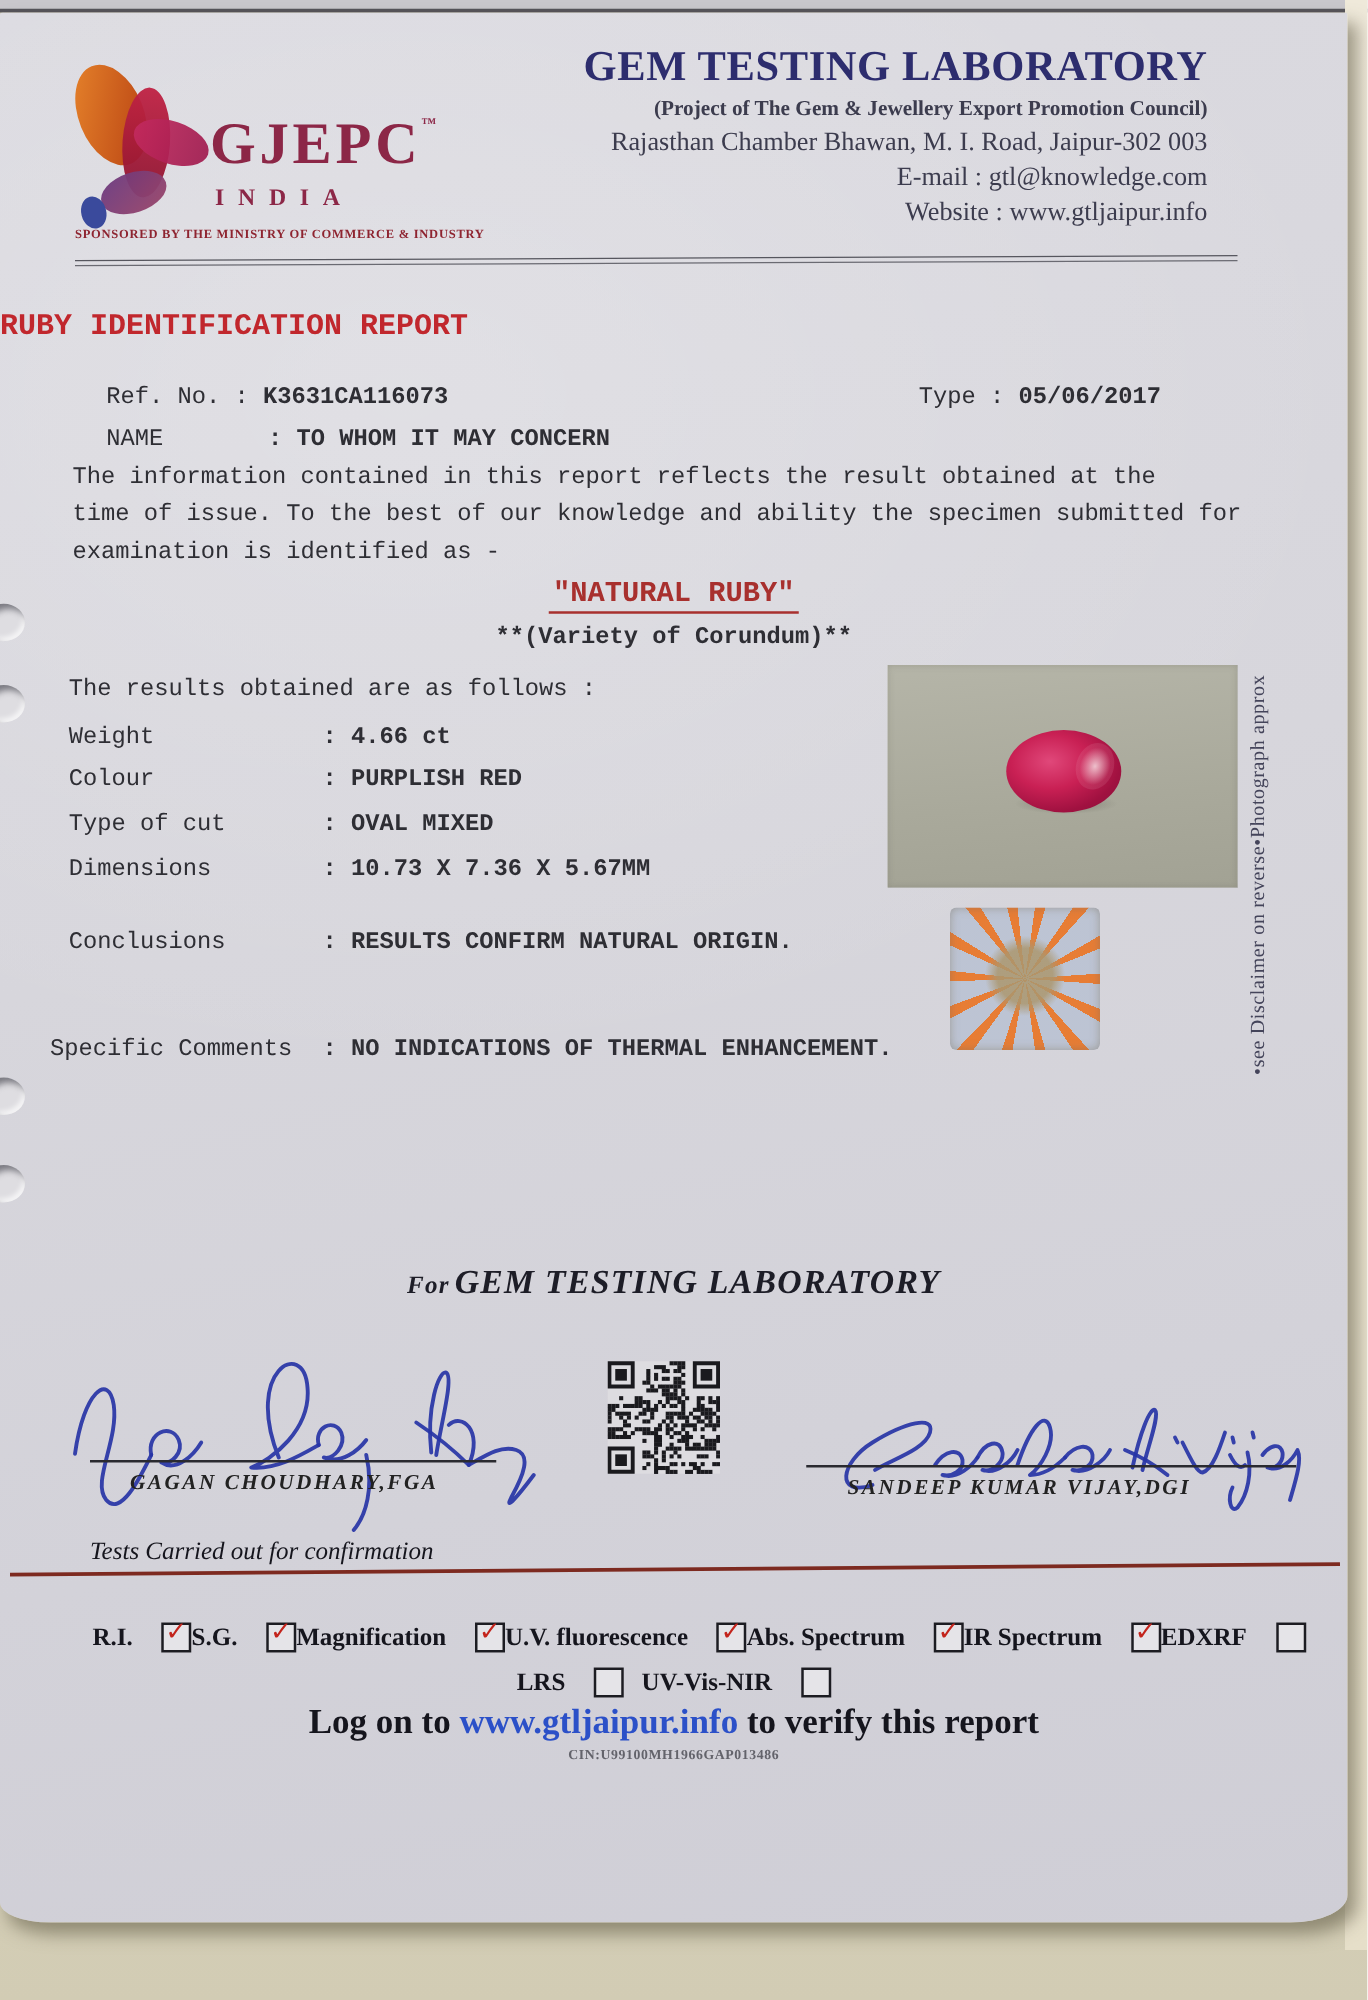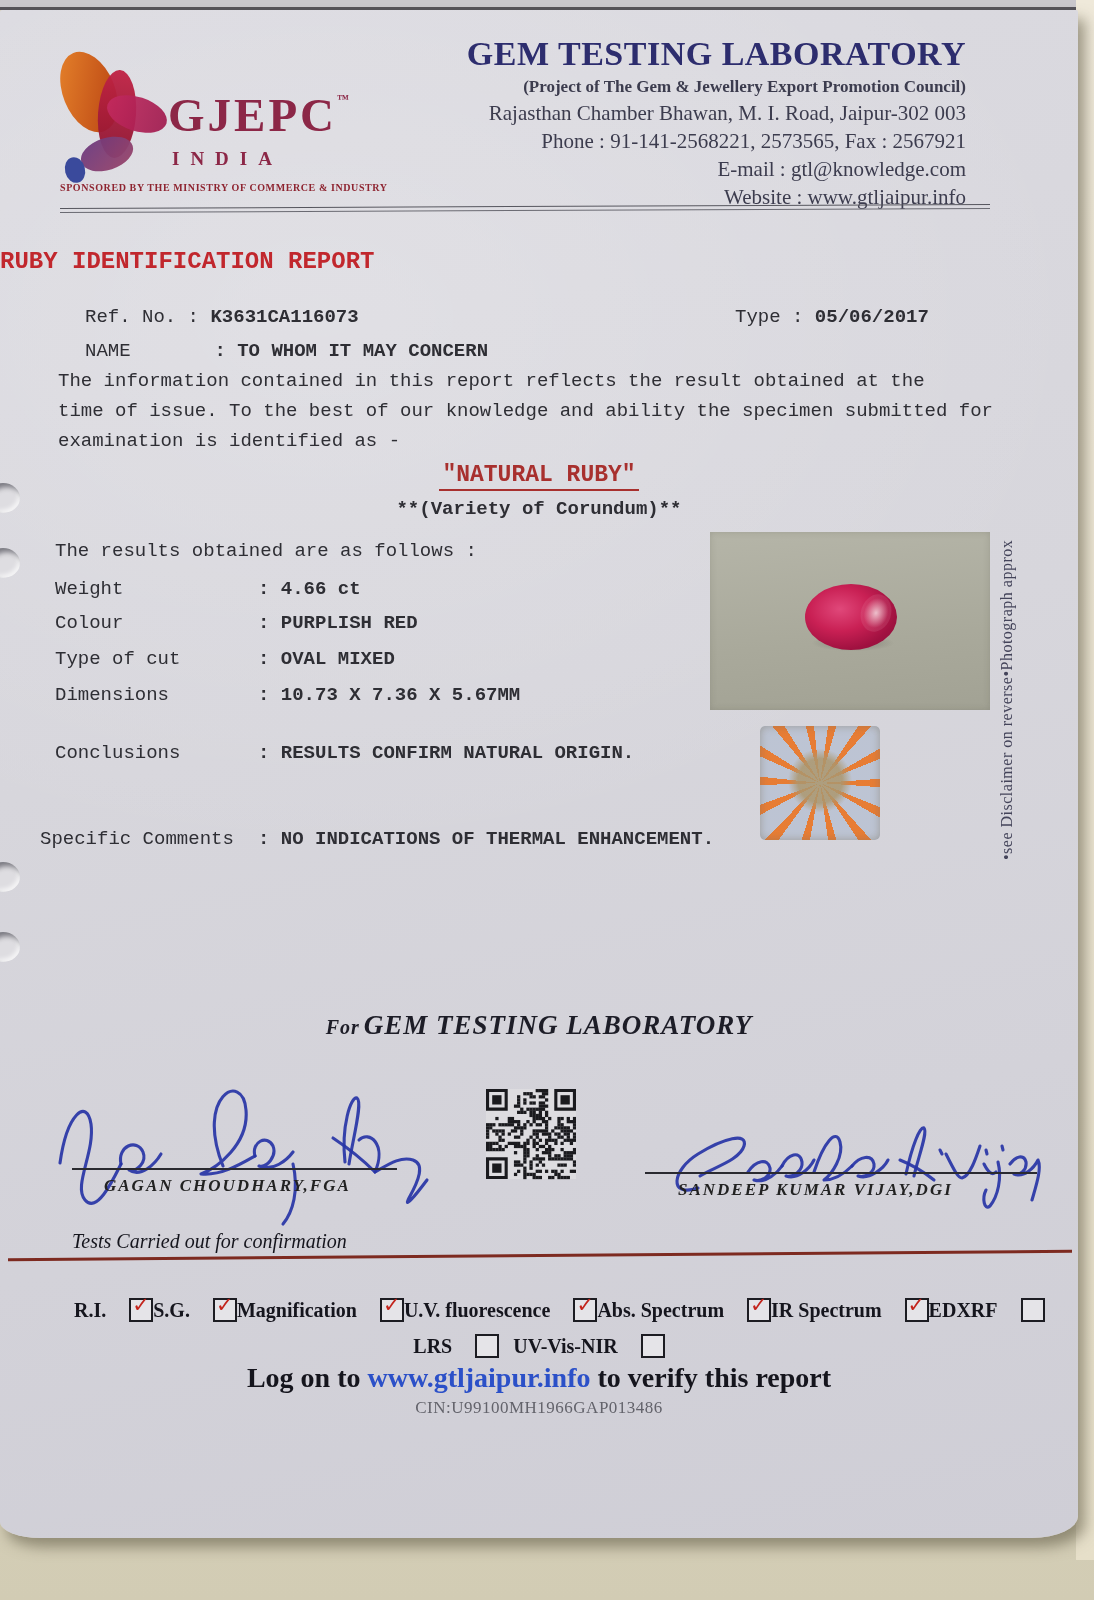--- a/index.html
+++ b/index.html
@@ -67,21 +67,21 @@
   
   #tests-divider{left:8px;top:1244px;width:1064px;height:3px;background:#7d2a20;transform:rotate(-0.45deg);}
   #tests-heading{left:72px;top:1220px;font-size:20px;font-weight:normal;font-style:italic;color:#15151d;}
   #tests-row1{left:74px;top:1288px;width:952px;display:flex;justify-content:space-between;align-items:center;}
   #tests-row2{left:0;top:1324px;width:100%;display:flex;justify-content:center;gap:14px;align-items:center;}
   .test-item{display:flex;align-items:center;gap:23px;font-size:20px;font-weight:bold;color:#15151d;white-space:nowrap;}
   .checkbox{position:relative;width:20px;height:20px;border:2.4px solid #1c1c22;background:#e5e4e8;flex:none;}
   .checkmark{position:absolute;left:1px;top:-7px;font-size:21px;font-weight:bold;color:#c3241c;font-family:"DejaVu Sans",sans-serif;}
   #verify-line{left:0;top:1352px;width:100%;text-align:center;font-size:28px;font-weight:bold;color:#15151d;}
   #verify-link{color:#2b50c8;}
-  #cin-line{left:0;top:1388px;width:100%;text-align:center;font-size:17px;color:#63636b;letter-spacing:0.5px;}
+  #cin-line{left:0;top:1388px;width:100%;text-align:center;font-size:11px;color:#63636b;letter-spacing:0.5px;font-weight:bold;}
 </style>
 </head>
 <body>
 
 <div id="stage">
   <div id="top-strip" class="abs"></div>
   <div id="top-edge" class="abs"></div>
   <div id="right-sliver" class="abs"></div>
 
   <div id="paper">
@@ -119,21 +119,20 @@
     <div class="abs" style="left:168px;top:78px">
       <span id="logo-gjepc-text">GJEPC</span><span id="logo-gjepc-text"><sup id="logo-tm">™</sup></span>
     </div>
     <div class="abs" style="left:172px;top:138px" id="logo-india">INDIA</div>
     <div class="abs" style="left:60px;top:172px;text-transform:uppercase" id="logo-sponsor">Sponsored by the Ministry of Commerce &amp; Industry</div>
 
     <div id="head-right" class="abs">
       <div id="lab-name">GEM TESTING LABORATORY</div>
       <div id="project-line">(Project of The Gem &amp; Jewellery Export Promotion Council)</div>
       <div class="head-line">Rajasthan Chamber Bhawan, M. I. Road, Jaipur-302 003</div>
-      <div class="head-line">Phone : 91-141-2568221, 2573565,  Fax : 2567921</div>
       <div class="head-line">E-mail : gtl@knowledge.com</div>
       <div class="head-line">Website : www.gtljaipur.info</div>
     </div>
     <div id="head-divider" class="abs"></div>
 
     <div id="report-title" class="abs">RUBY IDENTIFICATION REPORT</div>
 
     <div class="abs mono meta" style="left:85px;top:296px">
       <span>Ref. No. :</span>
       <span class="bold">K3631CA116073</span>

